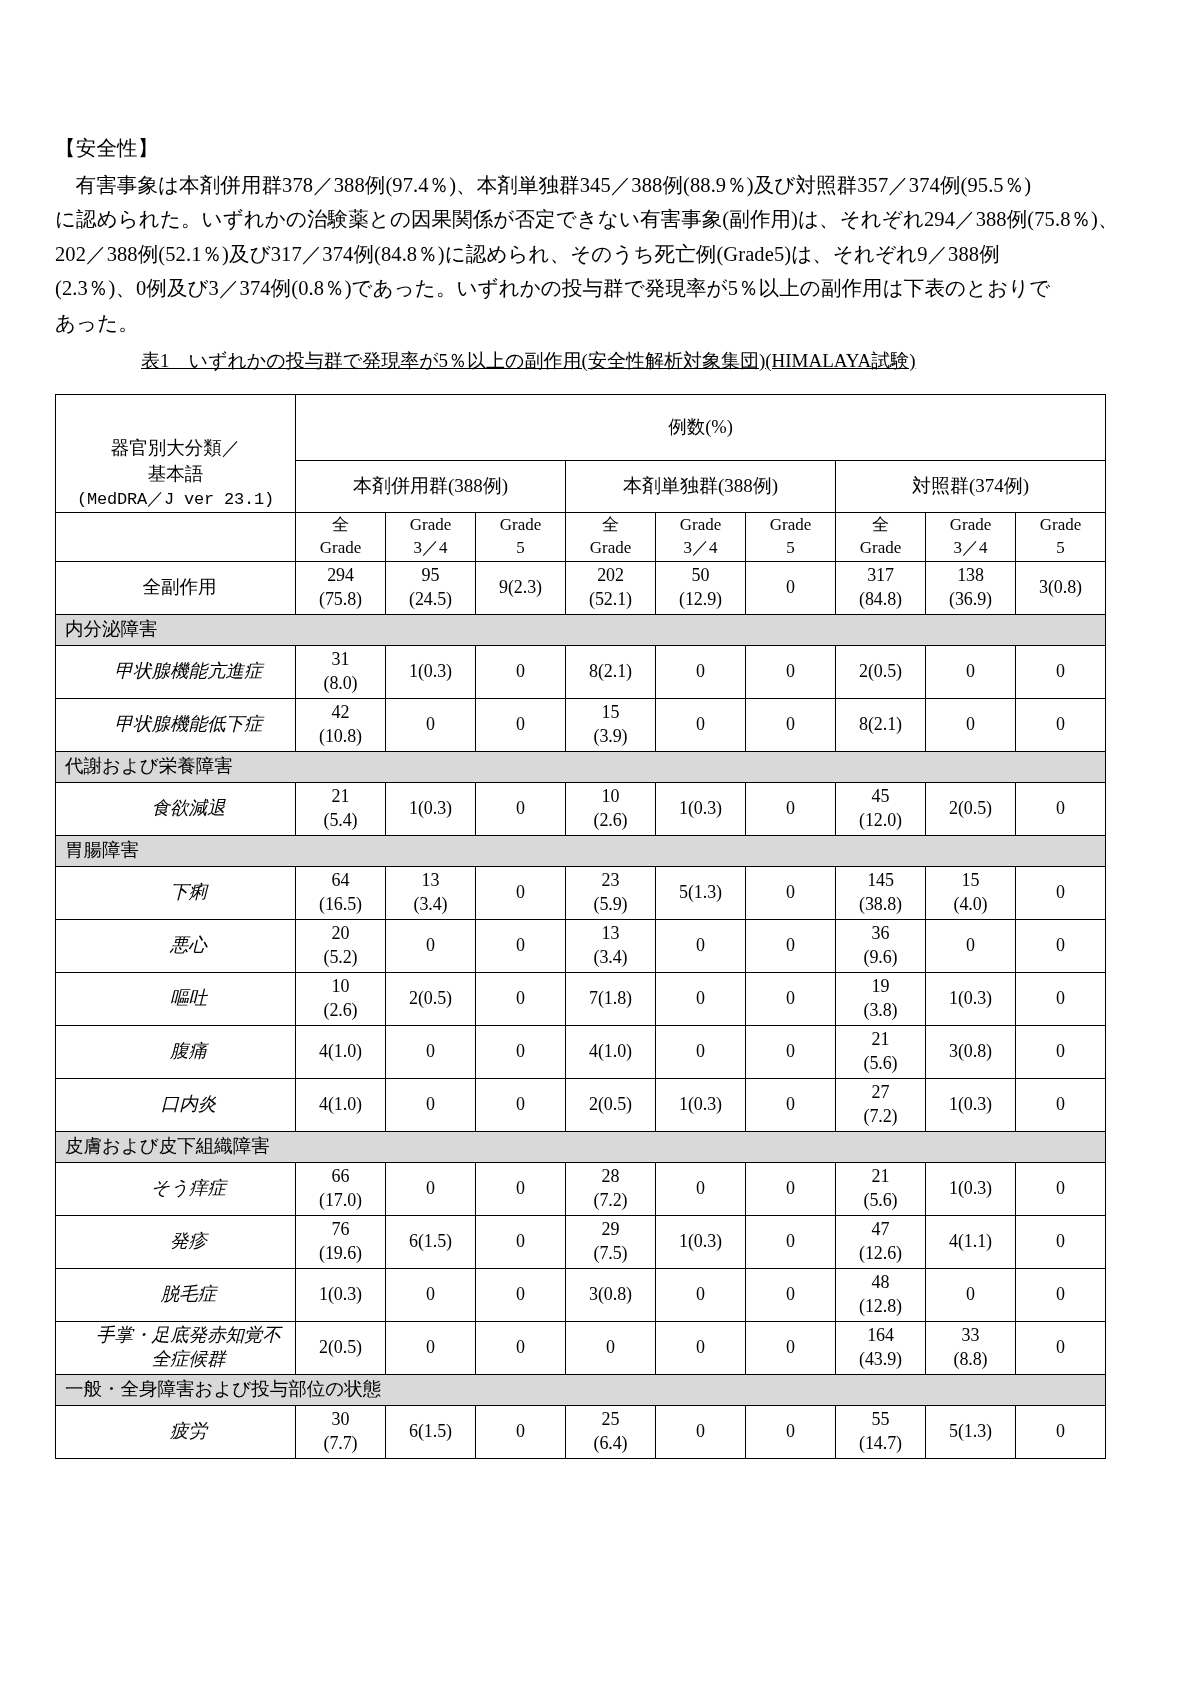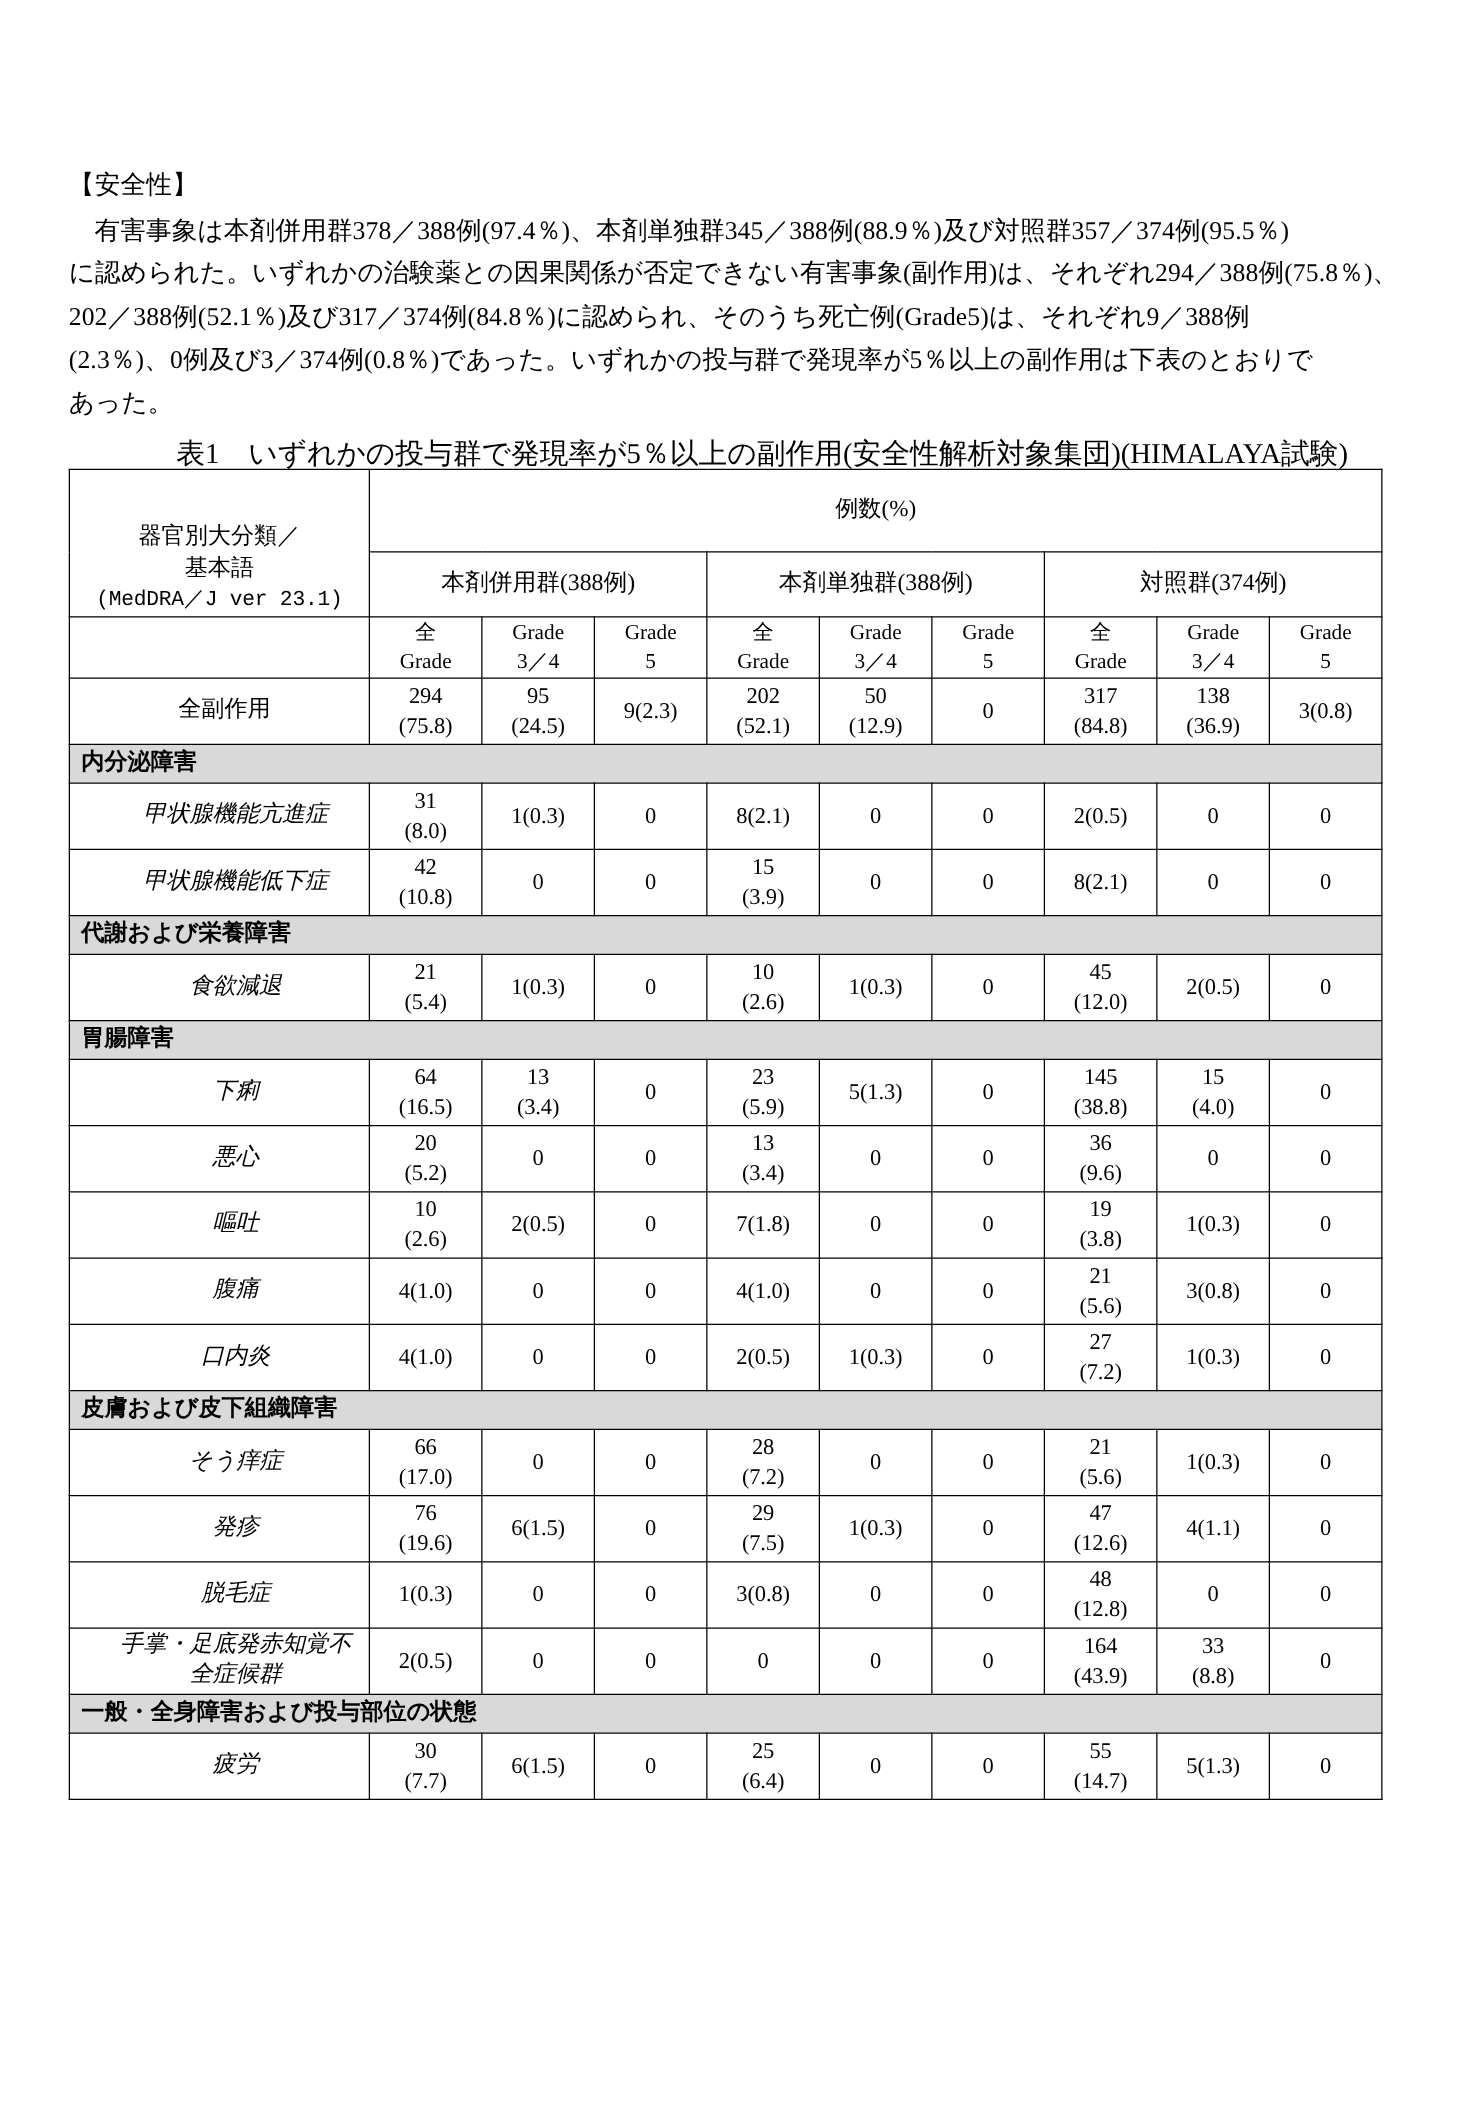--- a/index.html
+++ b/index.html
@@ -50,25 +50,26 @@
     letter-spacing: 0.1px;
   }
   .para .pline {
     display: block;
     margin-bottom: 14px;
     white-space: nowrap;
   }
   .para .pline:last-child { margin-bottom: 0; }
 
   .table-caption {
-    font-size: 23px;
+    font-size: 19px;
     line-height: 1.0;
-    margin: 18px 0 1px 0;
+    margin: 18px 0 24px 0;
     padding-left: 86px;
     white-space: nowrap;
+    text-decoration: underline;
   }
 
   
   table.ae {
     border-collapse: collapse;
     width: 1050px;
     table-layout: fixed;
     font-size: 17.5px;
     line-height: 1.18;
   }
@@ -136,21 +137,20 @@
   td.num .v1 { display: block; }
   td.num .v2 { display: block; }
 
   tr.soc-row td {
     background: #d9d9d9;
     text-align: left;
     padding-left: 9px;
     height: 30px;
     font-size: 18.5px;
     vertical-align: middle;
-    font-weight: bold;
   }
 </style>
 </head>
 <body>
 
 <div class="page">
   <div class="content">
 
     <div class="heading">【安全性】</div>
 

